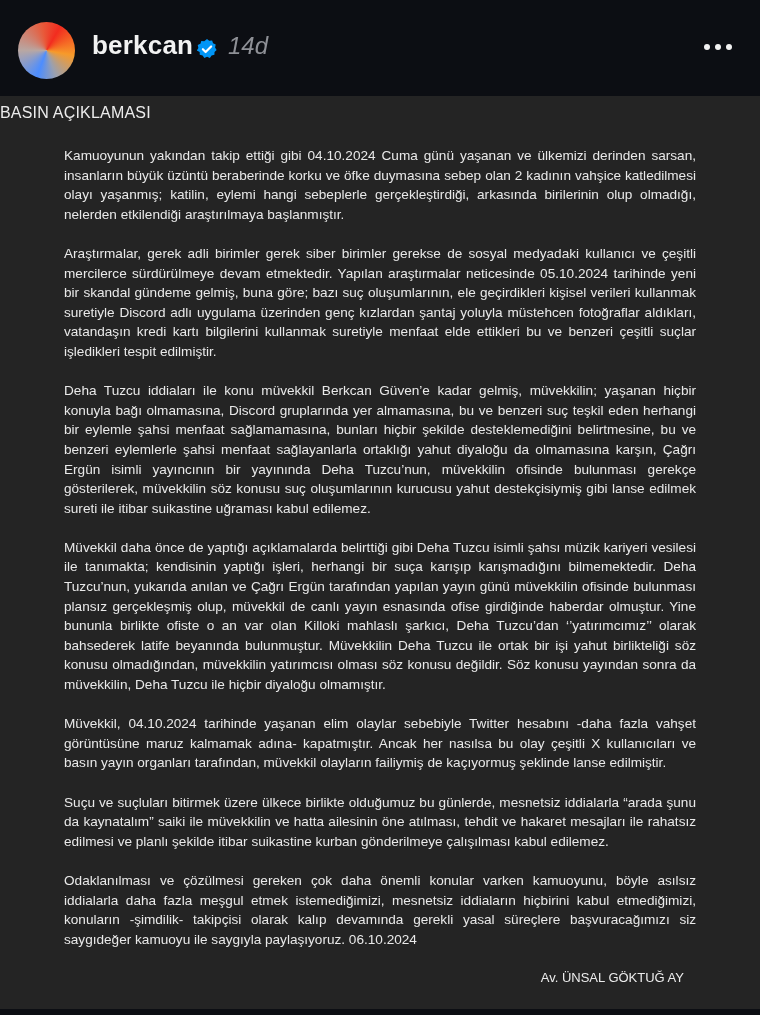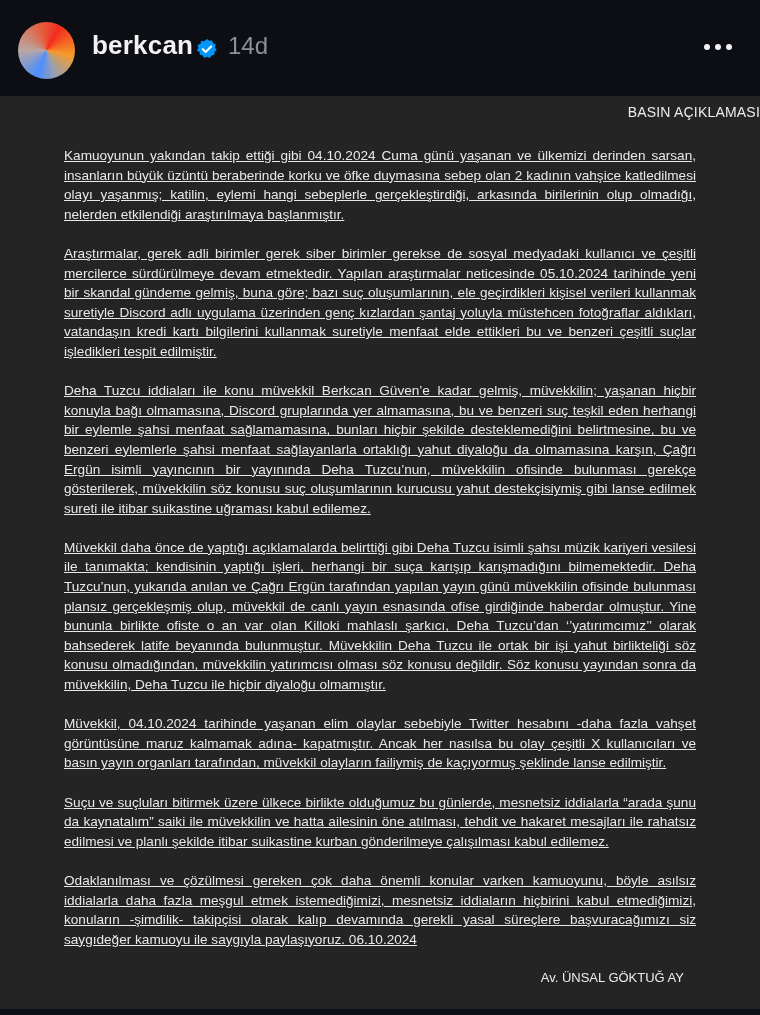--- a/index.html
+++ b/index.html
@@ -3,27 +3,27 @@
 <meta charset="utf-8">
 <style>
   html, body { margin:0; padding:0; }
   body { width:760px; height:1015px; background:#0c0e13; overflow:hidden; font-family:"Liberation Sans", sans-serif; }
   .header { position:absolute; left:0; top:0; width:760px; height:96px; background:#0c0e13;padding-left:29px; }
   .avatar { position:absolute; left:18px; top:22px; width:57px; height:57px; border-radius:50%;
     background: linear-gradient(135deg, #a9a9b4 0%, #c59a8c 30%, #f23a24 55%, #f58a2c 75%, #3a8cff 100%);
     background: conic-gradient(from 200deg, #4c8dff 0deg, #b8a7a3 70deg, #e85a3a 150deg, #f22c1f 190deg, #f79a2a 260deg, #9aa0b0 320deg, #4c8dff 360deg); }
   .username { position:absolute; left:92px; top:30px; font-size:26px; font-weight:bold; color:#f2f2f2; letter-spacing:0.2px; }
   .verified { position:absolute; left:196px; top:38px; width:22px; height:22px; }
-  .time { position:absolute; left:228px; top:32px; font-size:24px; color:#8e9096; }
+  .time { position:absolute; left:228px; top:32px; font-size:24px; color:#8e9096;font-style:italic; }
   .more { position:absolute; left:704px; top:44px; display:flex; gap:5px; cursor:pointer; }
   .more span { width:6px; height:6px; border-radius:50%; background:#f2f2f2; display:block; }
   .doc { position:absolute; left:0; top:96px; width:760px; height:913px; background:#242424; }
-  .title { position:absolute; left:0; top:8px; width:760px; text-align:right; font-size:14px; color:#ececec; letter-spacing:0.2px; }
+  .title { position:absolute; left:0; top:8px; width:760px; text-align:left; font-size:16px; color:#ececec; letter-spacing:0.2px; }
   .body { position:absolute; left:64px; top:50px; width:632px; font-family:"Liberation Sans", sans-serif; font-size:13.6px; line-height:19.6px; color:#e9e9e9; text-align:justify; }
-  .body p { margin:0 0 19.6px 0;text-decoration:underline; }
+  .body p { margin:0 0 19.6px 0; }
   .sign { position:absolute; right:76px; top:874px; font-size:13px; color:#ececec; }
 </style>
 </head>
 <body>
 
 <div class="header">
   <div class="avatar"></div>
   <span class="username">berkcan</span>
   <svg class="verified" viewBox="0 0 24 24">
     <path fill="#0095f6" d="M12 1l2.4 2.1 3.2-.4 1 3 2.9 1.5-.7 3.1 1.7 2.7-2.3 2.2-.1 3.2-3.1.7-1.9 2.6-3-1.2-3 1.2-1.9-2.6-3.1-.7-.1-3.2L.9 13.5l1.7-2.7-.7-3.1 2.9-1.5 1-3 3.2.4z"></path>

